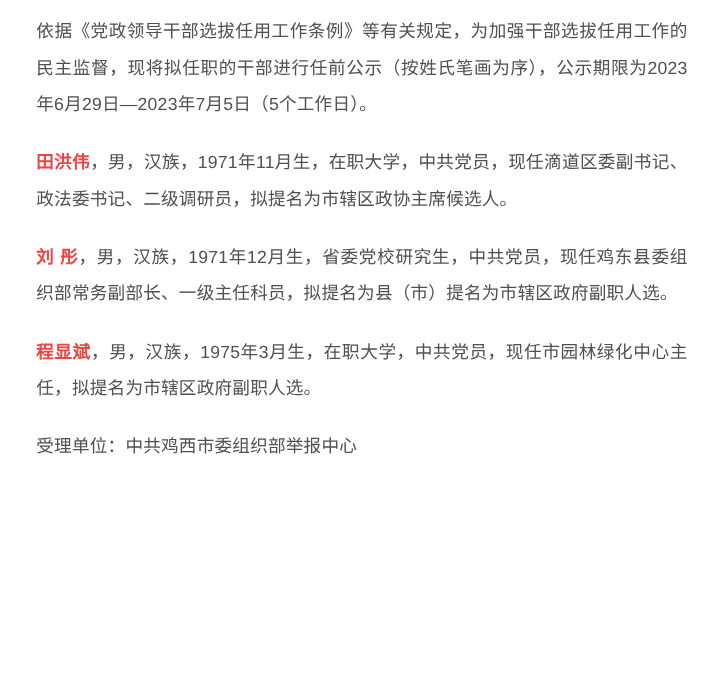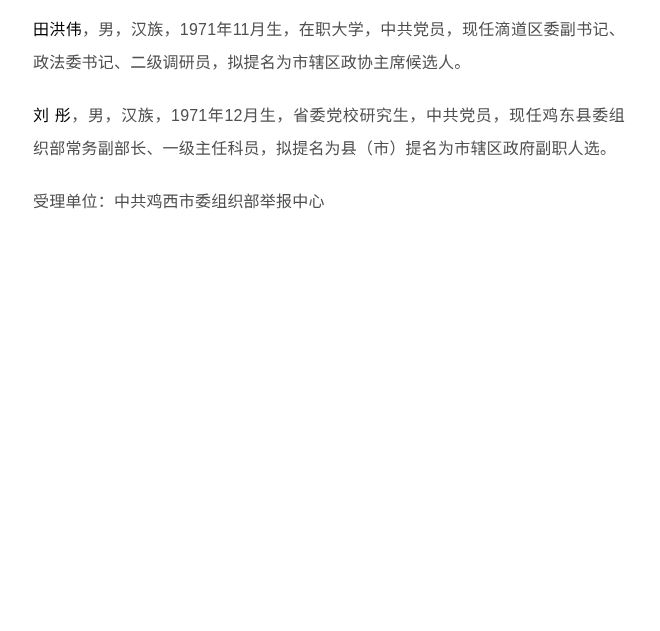--- a/index.html
+++ b/index.html
@@ -24,36 +24,40 @@
     line-height: 33px;
     color: #505050;
     text-align: justify;
     word-break: break-all;
     letter-spacing: 0.2px;
   }
   .doc p.last {
     margin-bottom: 0;
   }
   .doc strong {
-    font-weight: normal;
-    color: #000000;
+    font-weight: bold;
+    color: #ef4444;
   }
 </style>
 </head>
 <body>
 
 <div class="doc">
 
+  <p>依据《党政领导干部选拔任用工作条例》等有关规定，为加强干部选拔任用工作的民主监督，现将拟任职的干部进行任前公示（按姓氏笔画为序），公示期限为2023年6月29日—2023年7月5日（5个工作日）。</p>
 
   <p>
     <strong>田洪伟</strong><span>，男，汉族，1971年11月生，在职大学，中共党员，现任滴道区委副书记、政法委书记、二级调研员，拟提名为市辖区政协主席候选人。</span>
   </p>
 
   <p>
     <strong>刘 彤</strong><span>，男，汉族，1971年12月生，省委党校研究生，中共党员，现任鸡东县委组织部常务副部长、一级主任科员，拟提名为县（市）提名为市辖区政府副职人选。</span>
   </p>
 
 
+  <p>
+    <strong>程显斌</strong><span>，男，汉族，1975年3月生，在职大学，中共党员，现任市园林绿化中心主任，拟提名为市辖区政府副职人选。</span>
+  </p>
 
 
   <p class="last">受理单位：中共鸡西市委组织部举报中心</p>
 
 </div>
 
 </body></html>

